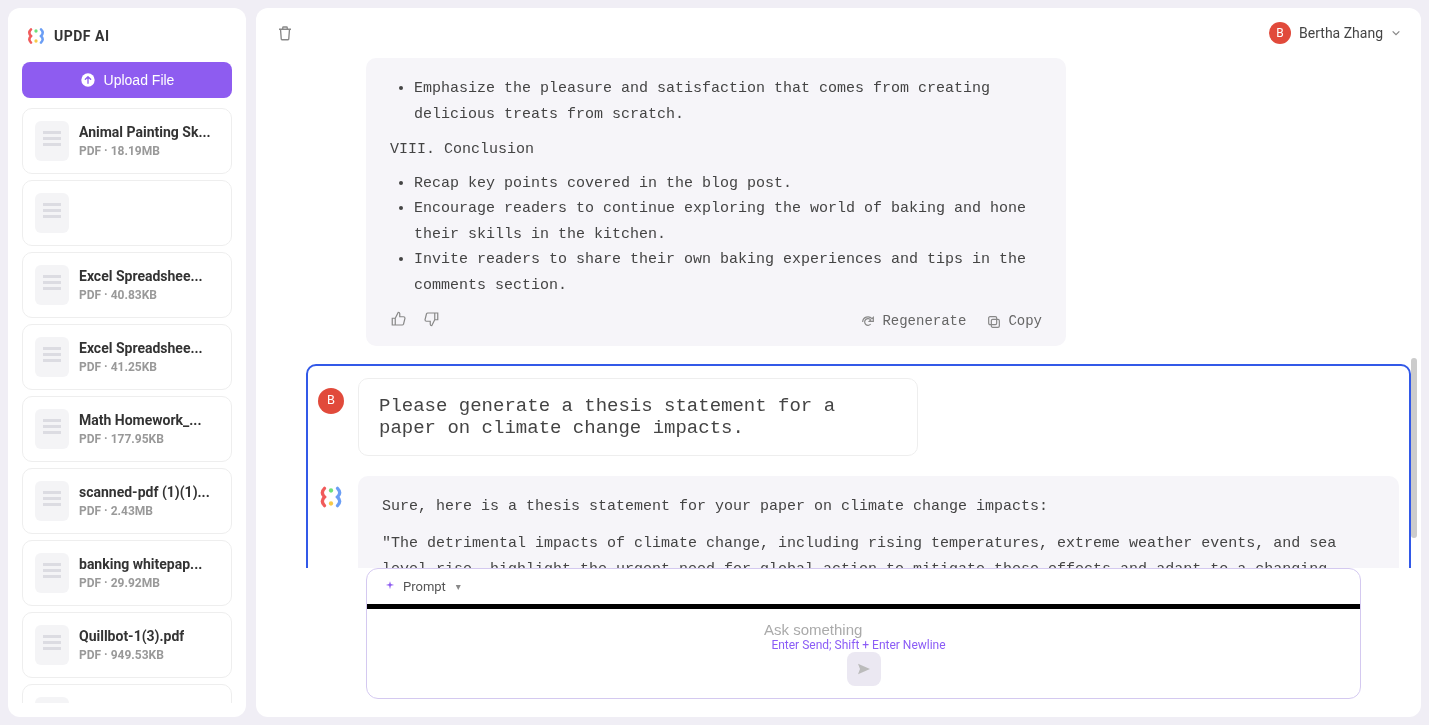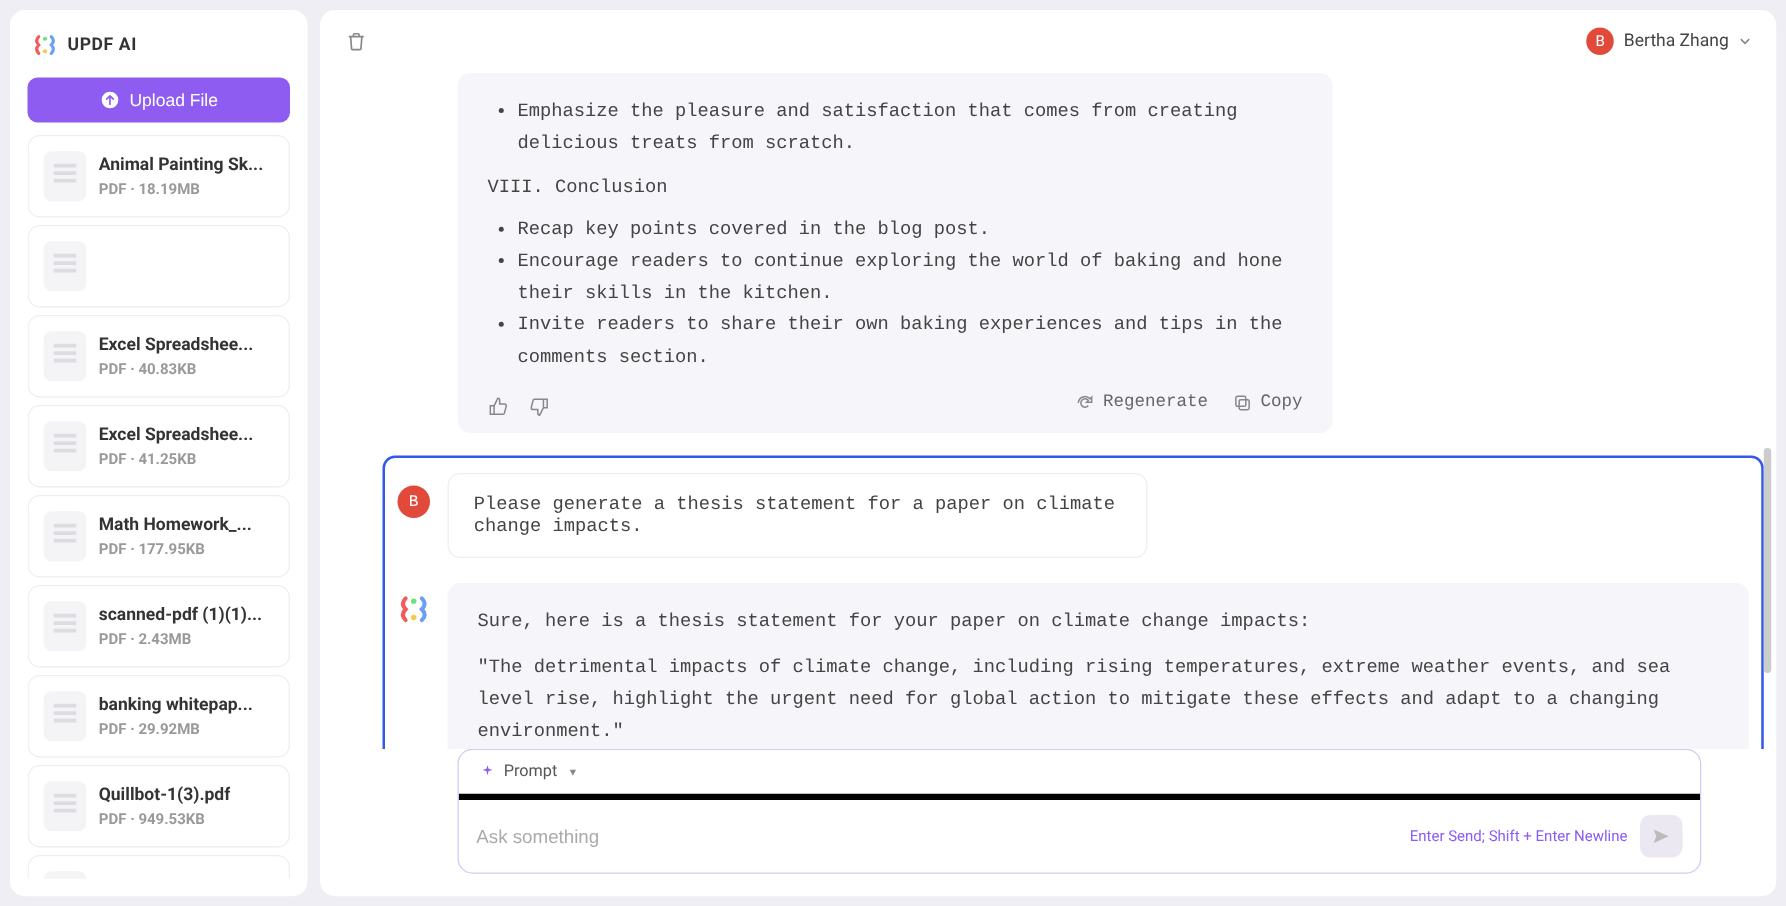--- a/index.html
+++ b/index.html
@@ -128,21 +128,21 @@
   color: #444;
   font-size: 15px;
   line-height: 1.7;
   max-width: 940px;
 }
 .assistant-block ul { list-style: disc; padding-left: 24px; }
 .section-label { margin: 10px 0 8px 0; }
 .actions-row {
   display: flex;
   justify-content: space-between;
-  align-items: flex-end;
+  align-items: flex-start;
   margin-top: 12px;
 }
 .thumbs { display: flex; gap: 14px; }
 .thumb { width: 18px; height: 18px; stroke: #888; cursor: pointer; fill: none; }
 .right-actions { display: flex; gap: 20px; align-items: center; }
 .action-btn { display: flex; align-items: center; gap: 6px; color: #666; font-size: 14px; cursor: pointer; }
 .action-btn svg { width: 16px; height: 16px; stroke: #888; fill: none; }
 
 .highlight-group {
   border: 2px solid #3259e8;
@@ -157,21 +157,21 @@
   color: #fff;
   font-size: 13px;
   display: flex; align-items: center; justify-content: center;
   margin-top: 10px;
 }
 .user-bubble {
   background: #fff;
   border: 1px solid #eee;
   border-radius: 10px;
   padding: 16px 20px;
-  font-size: 15px;
+  font-size: 19px;
   color: #444;
   max-width: 560px;
 }
 .ai-row { display: flex; gap: 14px; align-items: flex-start; }
 .ai-avatar { width: 26px; height: 26px; margin-top: 8px; }
 .thesis-p { margin-bottom: 12px; }
 
 .composer-wrap { padding: 0 60px 18px 110px; }
 .composer {
   border: 1px solid #d4c9f0;
@@ -182,20 +182,21 @@
   display: flex; align-items: center; gap: 6px;
   padding: 10px 16px;
   border-bottom: 5px solid #000000;
 }
 .sparkle { width: 14px; height: 14px; }
 .prompt-label { font-size: 13px; color: #555; }
 .prompt-caret { font-size: 10px; color: #888; margin-left: 4px; }
 .composer-body {
   display: flex; align-items: center; justify-content: space-between;
   padding: 12px 14px;
+  flex-direction: column;
 }
 .composer-input {
   border: none; outline: none;
   font-size: 15px;
   color: #444;
   flex: 1;
 }
 .composer-input::placeholder { color: #aaa; }
 .hint { font-size: 12px; color: #8b5cf6; margin-right: 10px; }
 .send-btn {

